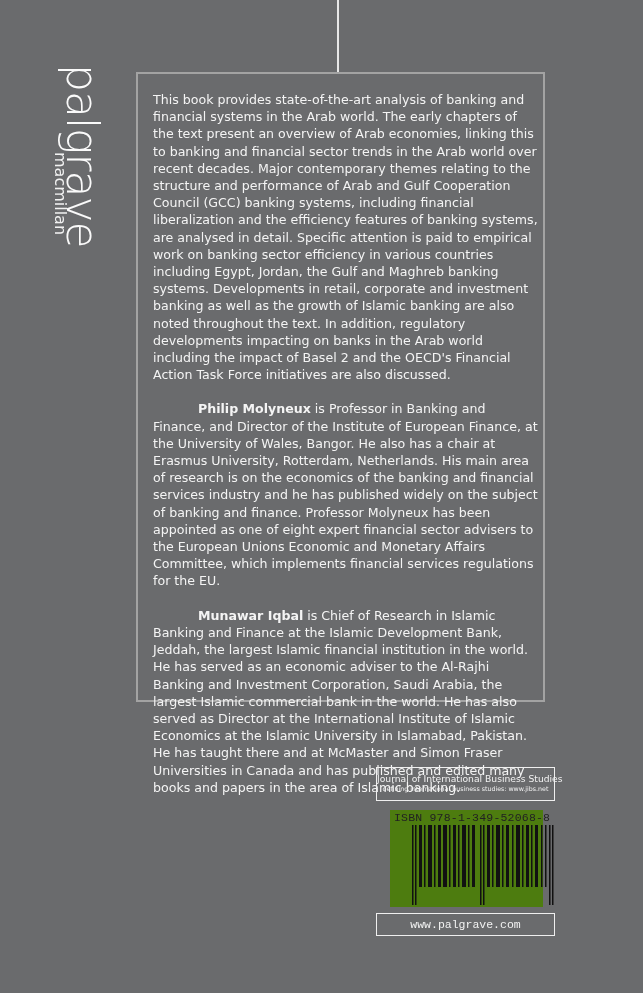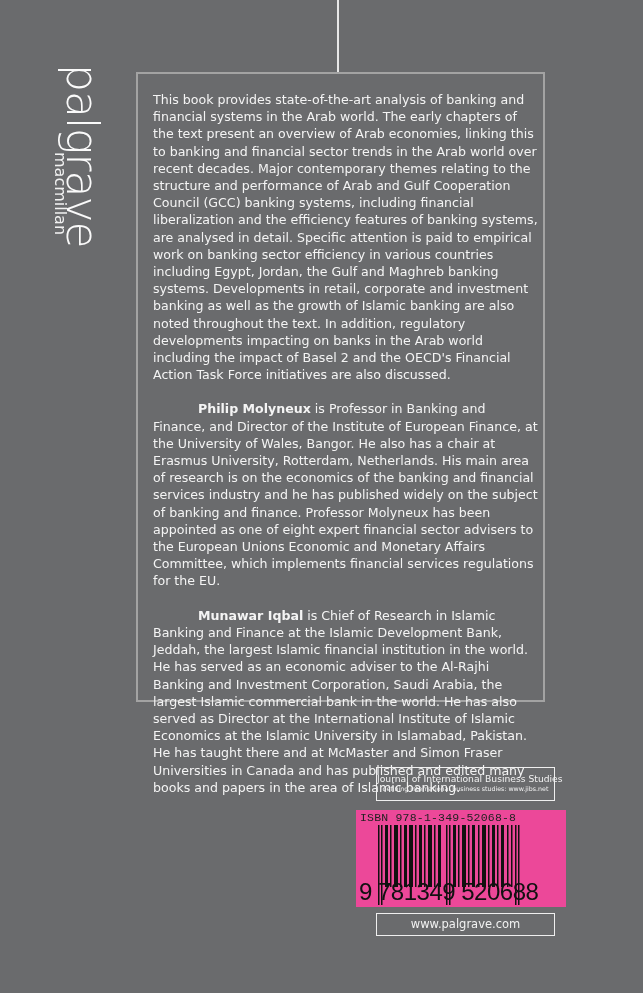--- a/index.html
+++ b/index.html
@@ -7,25 +7,25 @@
   .vline{position:absolute;left:337px;top:0;width:2px;height:73px;background:#e8e8e8;}
   .logo-main{position:absolute;left:104px;top:64px;transform-origin:0 0;transform:rotate(90deg);font-family:"DejaVu Sans",sans-serif;font-size:44px;font-weight:300;color:#fafafa;letter-spacing:-1px;white-space:nowrap;line-height:1;}
   .logo-sub{position:absolute;left:68px;top:152px;transform-origin:0 0;transform:rotate(90deg);font-size:16px;color:#f2f2f2;white-space:nowrap;line-height:1;}
   .mainbox{position:absolute;left:136px;top:72px;width:405px;height:626px;border:2px solid #a3a3a3;box-sizing:content-box;}
   .mainbox .inner{position:absolute;left:15px;top:17px;width:385px;font-size:12.6px;line-height:17.2px;color:#f4f4f4;}
   .mainbox p{margin:0 0 17px 0;}
   .mainbox b{font-weight:bold;margin-left:45px;}
   .jibs{position:absolute;left:376px;top:767px;width:177px;height:32px;border:1.5px solid #efefef;text-align:center;}
   .jibs .t1{font-size:9.2px;margin-top:5px;line-height:11px;white-space:nowrap;}
   .jibs .t2{font-size:6.3px;line-height:10px;white-space:nowrap;}
-  .barcode{position:absolute;left:356px;top:810px;width:210px;height:97px;background:#ec4899;}
+  .barcode{position:absolute;left:390px;top:810px;width:153px;height:97px;background:#4d7c0f;}
   .barcode .isbn{position:absolute;left:4px;top:1px;font-family:"Liberation Mono",monospace;font-size:11.5px;color:#222;letter-spacing:0.2px;white-space:nowrap;}
   .barcode .bars{position:absolute;left:22px;top:15px;width:142px;height:80px;}
   .barcode .num{position:absolute;left:3px;top:68px;font-family:"Liberation Sans",sans-serif;font-size:24px;color:#111;letter-spacing:-0.5px;white-space:nowrap;background:transparent;}
-  .www{position:absolute;left:376px;top:913px;width:177px;height:21px;border:1.5px solid #efefef;text-align:center;font-size:11.5px;line-height:21px;color:#f2f2f2;}
+  .www{position:absolute;left:376px;top:913px;width:177px;height:21px;border:1.5px solid #efefef;text-align:center;font-size:11.5px;line-height:21px;color:#f2f2f2;font-family:Liberation Mono, monospace;}
 </style>
 </head>
 <body>
 
 <div class="vline"></div>
 
 <div>
   <div class="logo-main">palgrave</div>
   <div class="logo-sub">macmillan</div>
 </div>
@@ -73,16 +73,15 @@
       <rect x="110" y="0" width="1.5" height="62"></rect>
       <rect x="114" y="0" width="3" height="62"></rect>
       <rect x="119" y="0" width="1.5" height="62"></rect>
       <rect x="123" y="0" width="3" height="62"></rect>
       <rect x="129" y="0" width="1.5" height="62"></rect>
       <rect x="133" y="0" width="1.5" height="62"></rect>
       <rect x="137" y="0" width="1.5" height="80"></rect>
       <rect x="140" y="0" width="1.5" height="80"></rect>
     </g>
   </svg>
-  <div class="num">9 781349 520688</div>
 </div>
 
 <div class="www">www.palgrave.com</div>
 
 </body></html>

